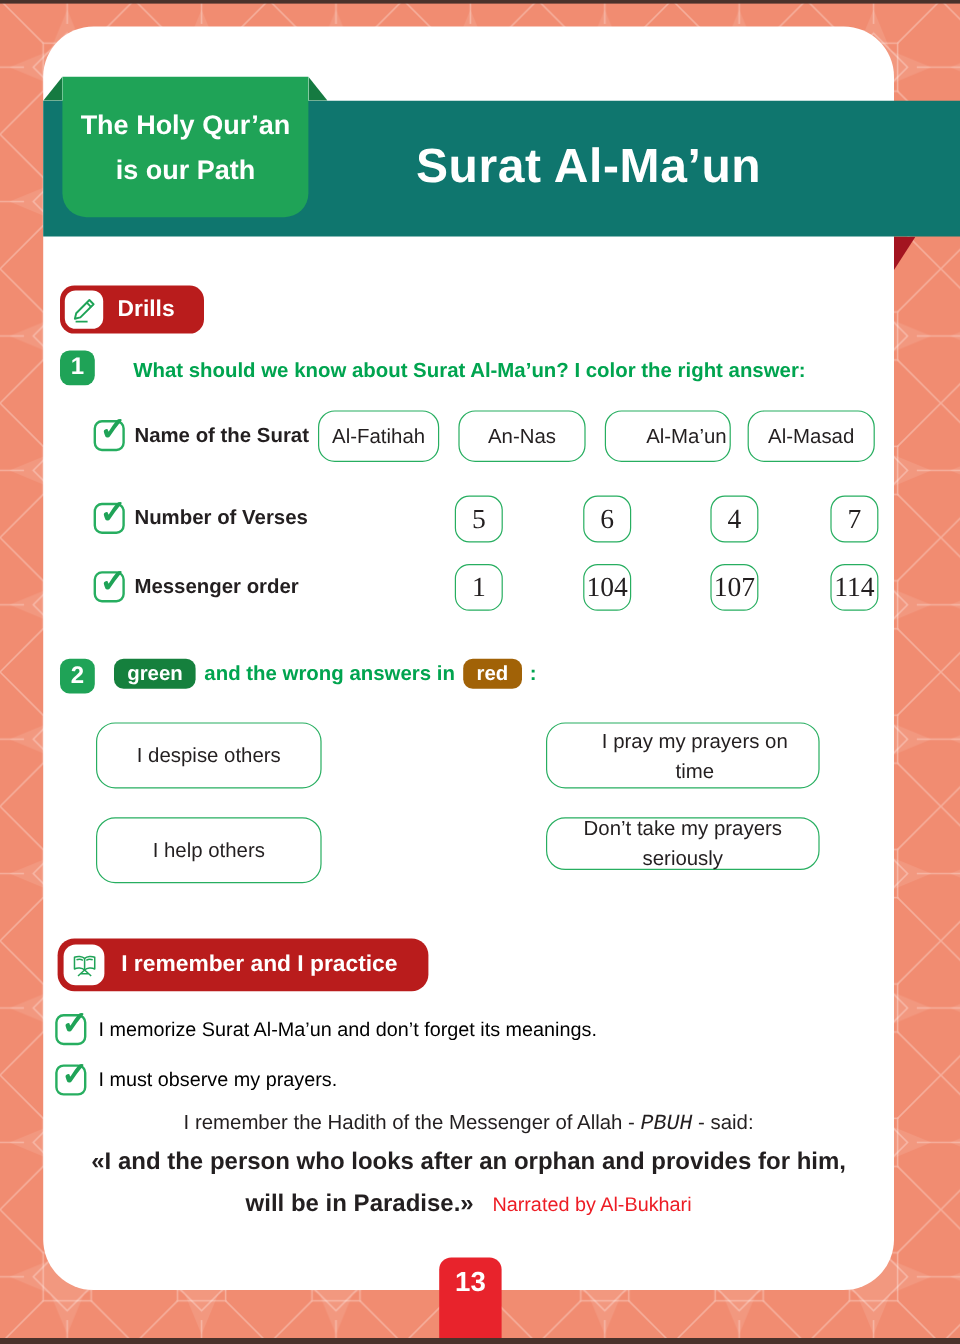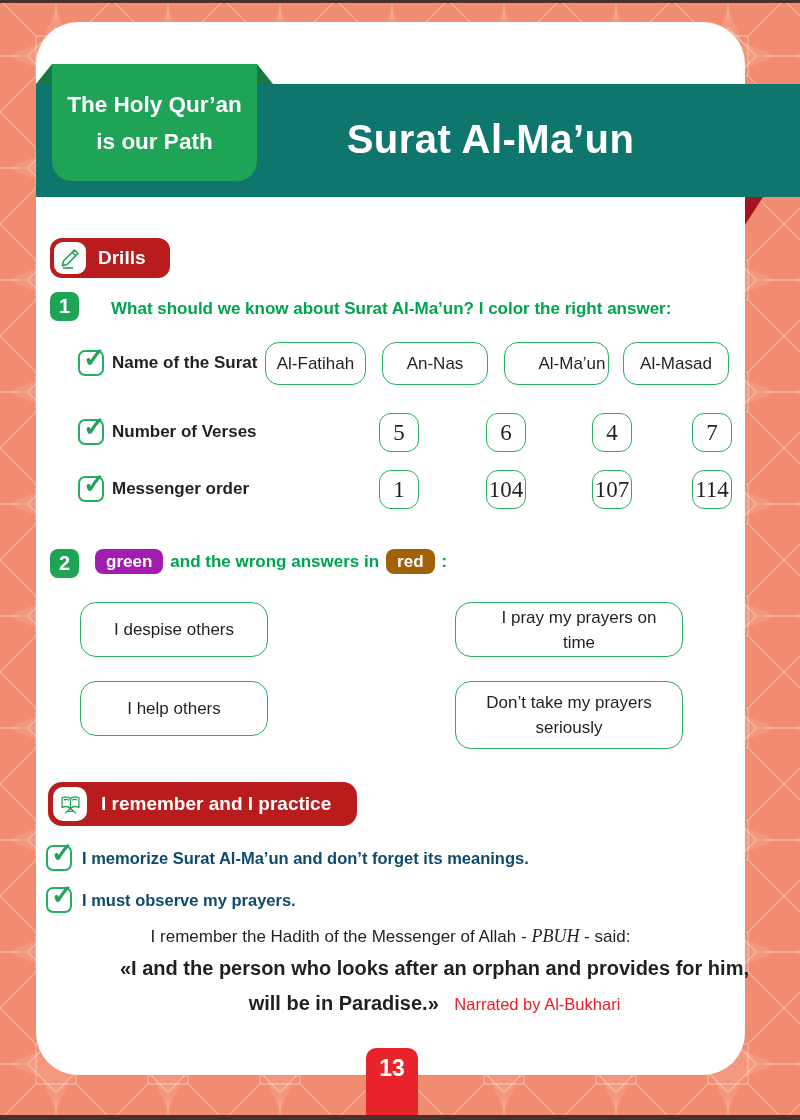--- a/index.html
+++ b/index.html
@@ -38,45 +38,45 @@
   .practice-pill{left:48px;top:782px;height:44px;border-radius:14px;padding:0 26px 0 5px;gap:14px;}
   .practice-pill .iconbox{width:34px;height:34px;border-radius:10px;}
 
   .qnum{position:absolute;width:29px;height:29px;background:#1FA357;border-radius:8px;
         color:#fff;font-weight:bold;font-size:20px;display:flex;align-items:center;
         justify-content:center;z-index:5;}
   .qtext{position:absolute;left:95px;color:#00A44F;font-weight:bold;font-size:17px;z-index:5;white-space:nowrap;margin-left:16px;}
   .qline{position:absolute;left:95px;display:flex;align-items:center;gap:7px;z-index:5;
         color:#00A44F;font-weight:bold;font-size:17px;white-space:nowrap;}
   .chip{color:#fff;font-weight:bold;font-size:17px;padding:4px 11px;border-radius:8px;line-height:1;}
-  .chip.green{background:#a21caf;}
+  .chip.green{background:#15803d;}
   .chip.red{background:#a16207;}
 
   .checkbox{position:absolute;width:26px;height:26px;border:2px solid #27AE60;border-radius:7px;
         background:#fff;z-index:5;box-sizing:border-box;}
   .checkbox .check{position:absolute;left:3px;top:-10px;color:#1FA357;font-size:27px;font-weight:bold;}
   .rowlabel{position:absolute;font-weight:bold;font-size:17px;color:#231F20;z-index:5;white-space:nowrap;}
 
   .optbox{position:absolute;border:1.7px solid #27AE60;border-radius:14px;background:#fff;
         display:flex;align-items:center;justify-content:center;font-size:17px;color:#231F20;
         z-index:5;box-sizing:border-box;}
   .numbox{position:absolute;border:1.7px solid #27AE60;border-radius:12px;background:#fff;
         display:flex;align-items:center;justify-content:center;z-index:5;box-sizing:border-box;
         font-family:"Liberation Serif",serif;font-size:23px;color:#231F20;width:40px;height:39px;}
 
   .stmt{position:absolute;border:1.7px solid #27AE60;border-radius:16px;background:#fff;
         display:flex;align-items:center;justify-content:center;text-align:center;
         font-size:17px;line-height:25px;color:#231F20;z-index:5;padding:0 12px;box-sizing:border-box;}
 
-  .ptext{position:absolute;left:82px;font-size:16.5px;color:#0c4a6e;z-index:5;white-space:nowrap;font-weight:bold;}
+  .ptext{position:absolute;left:82px;font-size:16.5px;color:#000000;z-index:5;white-space:nowrap;}
 
   .hadith{position:absolute;left:36px;width:709px;text-align:center;z-index:5;color:#231F20;}
   .hadith.intro{top:926px;font-size:17px;}
-  .hadith .pbuh{font-family:Liberation Serif, serif;font-style:italic;font-size:18px;}
-  .hadith.bold{font-weight:bold;font-size:20px;padding-left:44px;}
+  .hadith .pbuh{font-family:Liberation Mono, monospace;font-style:italic;font-size:18px;}
+  .hadith.bold{font-weight:bold;font-size:20px;}
   .hadith.l2{top:957px;}
   .hadith.l3{top:992px;}
   .hadith .source{color:#ED1C24;font-size:16.5px;font-weight:normal;margin-left:10px;margin-top:36px;}
 
   .pagetab{position:absolute;left:366px;top:1048px;width:52px;height:72px;background:#E8232C;
         border-radius:10px 10px 0 0;z-index:6;display:flex;justify-content:center;
         align-items:flex-start;padding-top:7px;box-sizing:border-box;}
   .pagetab span{color:#fff;font-weight:bold;font-size:23px;}
 </style>
 </head>
@@ -161,21 +161,21 @@
   <div class="qline" style="top:549px;">
     <span class="chip green">green</span>
     <span>and the wrong answers in</span>
     <span class="chip red">red</span>
     <span>:</span>
   </div>
 
   <div class="stmt" style="left:80px;top:602px;width:188px;height:55px;">I despise others</div>
   <div class="stmt" style="left:455px;top:602px;width:228px;height:55px;padding-left:32px;">I pray my prayers on time</div>
   <div class="stmt" style="left:80px;top:681px;width:188px;height:55px;">I help others</div>
-  <div class="stmt" style="left:455px;top:681px;width:228px;height:68px;">Don’t take my prayers seriously</div>
+  <div class="stmt" style="left:455px;top:681px;width:228px;height:44px;">Don’t take my prayers seriously</div>
 
   <div class="pill practice-pill">
     <div class="iconbox">
       <svg width="27" height="27" viewBox="0 0 32 32" fill="none" stroke="#1FA357" stroke-width="1.5" stroke-linejoin="round">
         <path d="M16 9 C13.5 6.8 9 6.6 6 8 V19.5 C9 18.1 13.5 18.3 16 20.5 C18.5 18.3 23 18.1 26 19.5 V8 C23 6.6 18.5 6.8 16 9 Z"></path>
         <path d="M16 9 V20.5"></path>
         <path d="M8 10.5 C10.3 9.7 12.8 10 14.3 11 M17.7 11 C19.2 10 21.7 9.7 24 10.5"></path>
         <path d="M16 20.5 L9.5 26.5 M16 20.5 L22.5 26.5 M11.8 24.2 h8.4"></path>
       </svg>
     </div>

